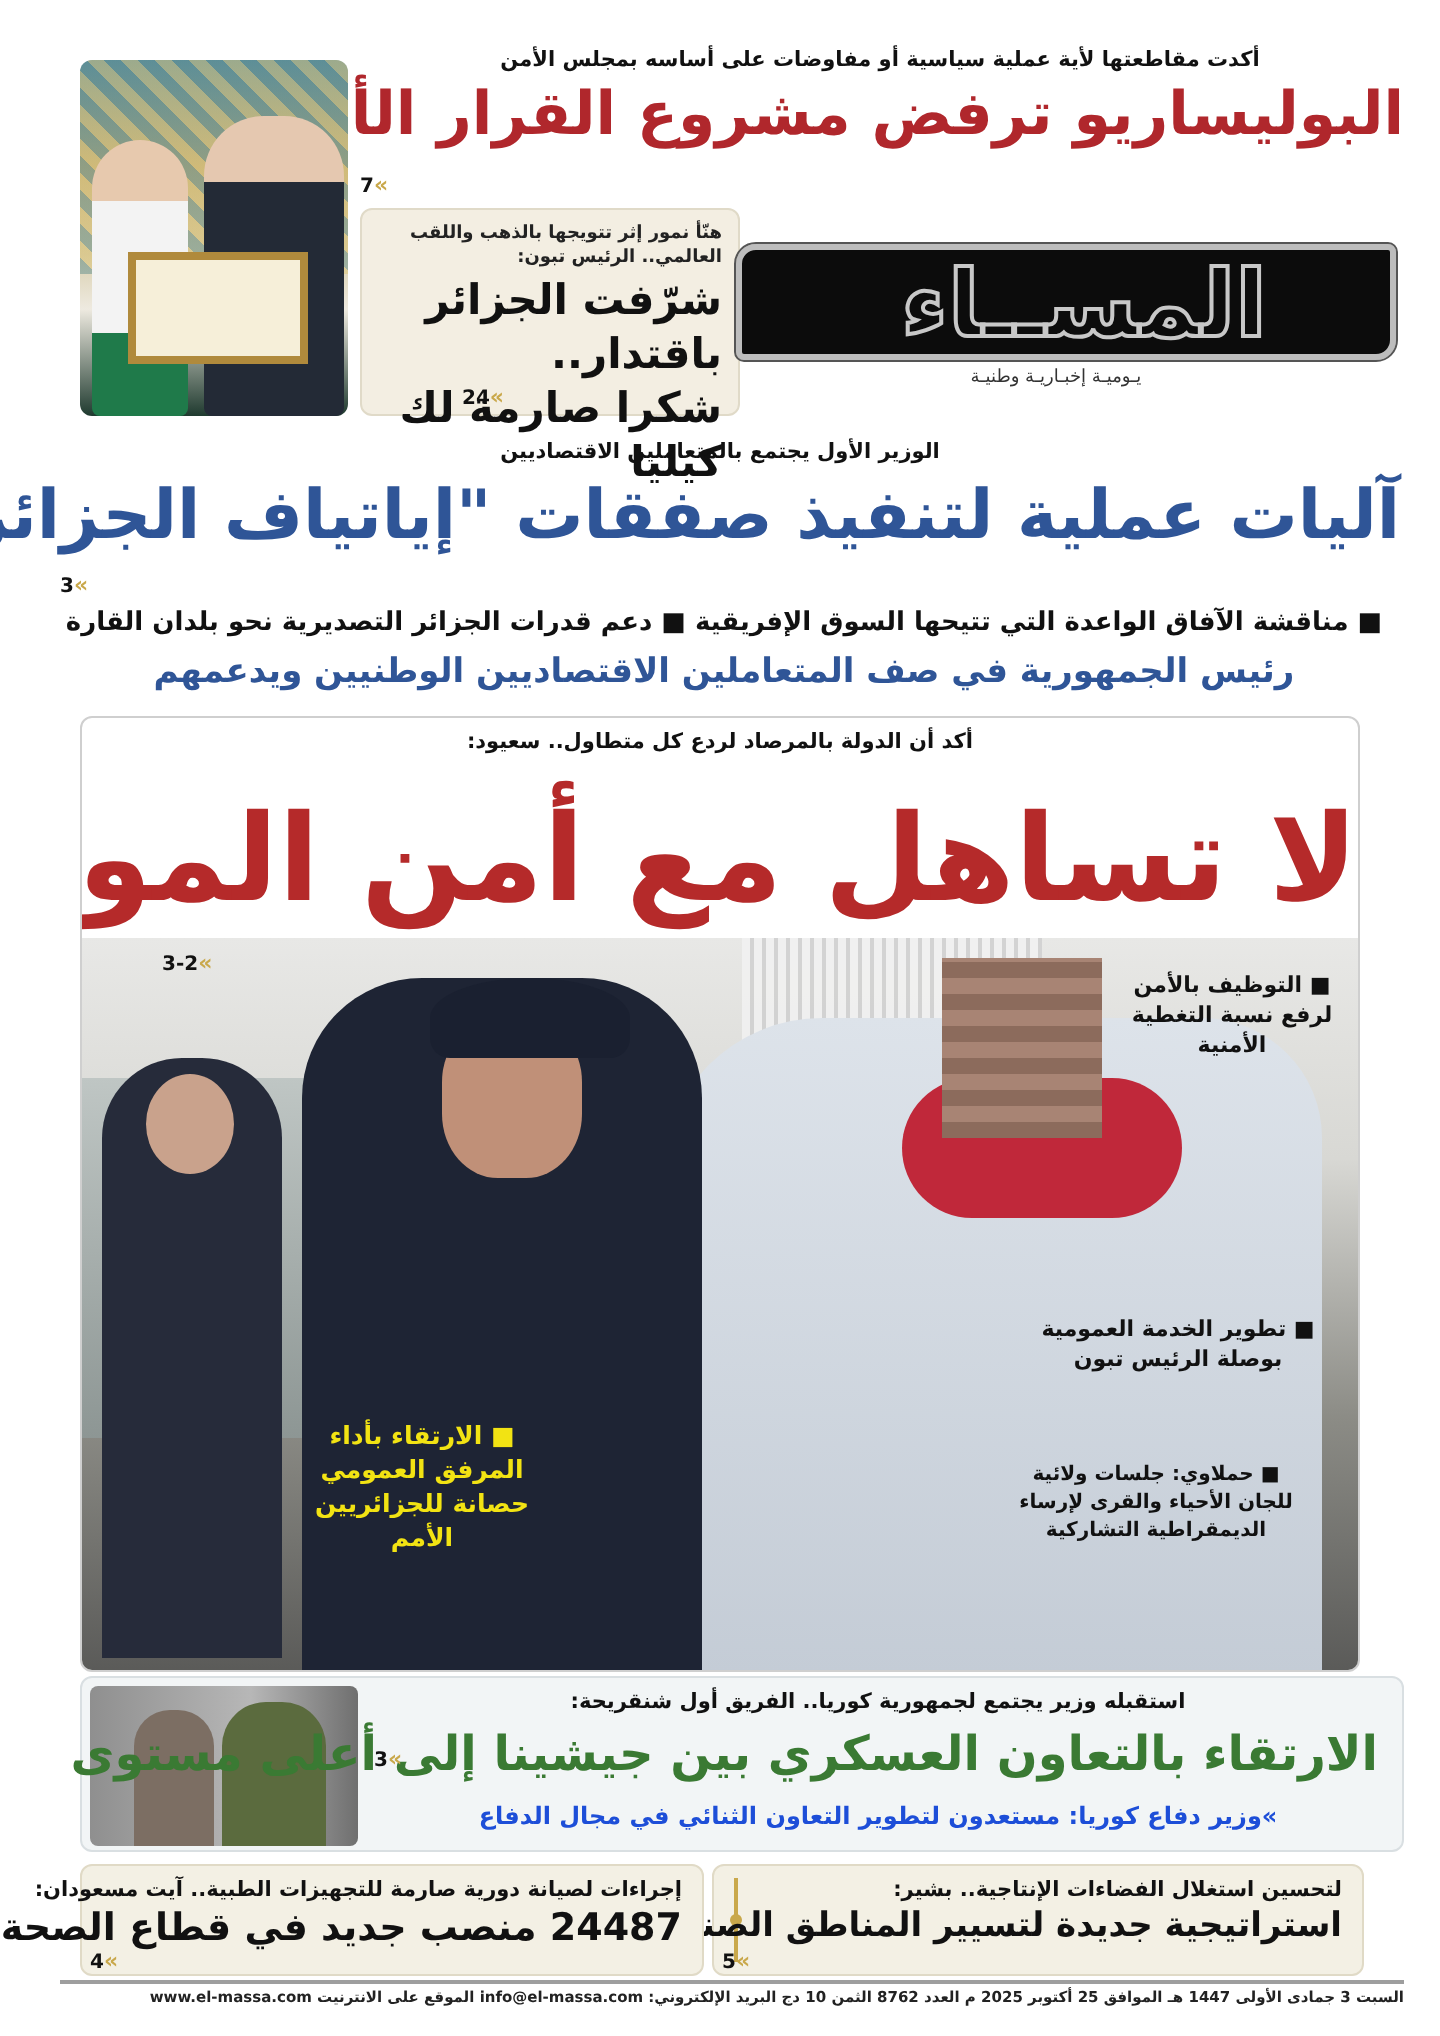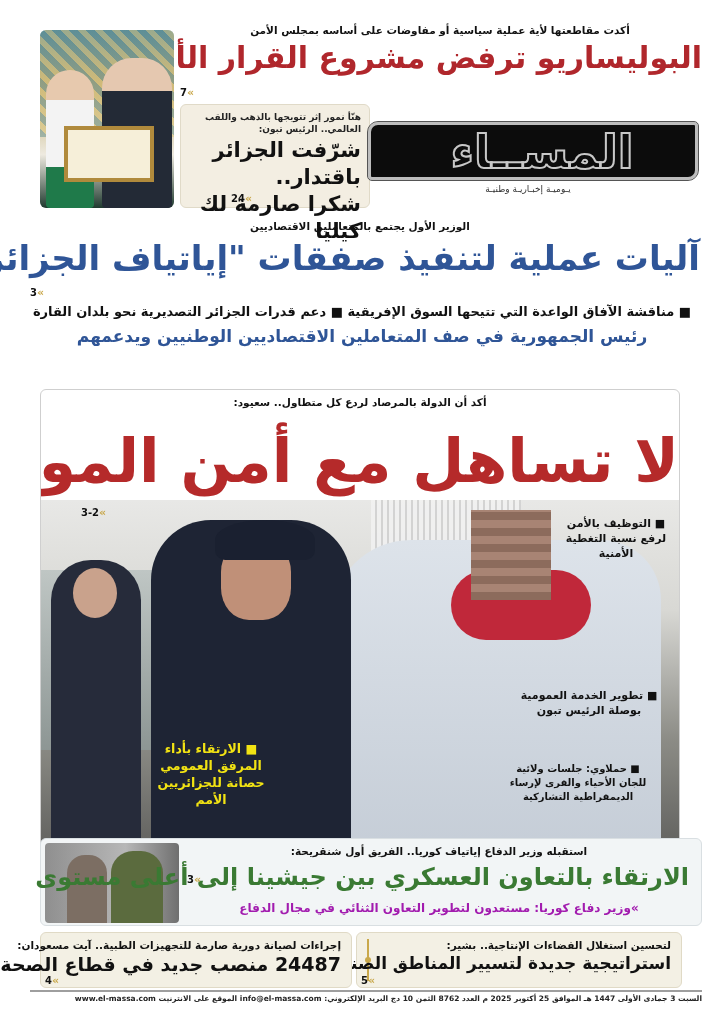--- a/index.html
+++ b/index.html
@@ -39,21 +39,21 @@
     .logo-tagline { position:absolute; left: 80px; top: 76px; width: 160px; text-align: center; font-size: 9px; color:#333; letter-spacing: 1px; }
 
     
     .econ-kicker { left: 180px; top: 220px; width: 360px; font-size: 10.5px; }
     .econ-headline { left: 30px; top: 234px; width: 670px; font-size: 34px; font-weight: bold; color: #2f5597; text-align: center; letter-spacing: -1px; line-height: 48px; white-space: nowrap; }
     .econ-ref { left: 30px; top: 286px; }
     .econ-bullets { left: 24px; top: 304px; width: 676px; font-size: 13px; font-weight: bold; text-align: center; color: #111; white-space: nowrap; }
     .econ-deck { left: 24px; top: 326px; width: 676px; font-size: 17px; font-weight: bold; color: #2f5597; text-align: center; white-space: nowrap; }
 
     
-    .main-box { left: 40px; top: 358px; width: 640px; height: 478px; border: 1px solid #cfcfcf; border-radius: 6px; overflow: hidden; background:#fff;margin-top:31px; }
+    .main-box { left: 40px; top: 358px; width: 640px; height: 478px; border: 1px solid #cfcfcf; border-radius: 6px; overflow: hidden; background:#fff; }
     .main-kicker { position:absolute; left: 0; top: 6px; width: 100%; font-size: 10.5px; text-align:center; font-weight:bold; color:#111; z-index:3; }
     .main-headline { position:absolute; left: 0; top: 28px; width: 100%; font-size: 60px; font-weight: bold; color: #b52a2a; text-align: center; line-height: 86px; letter-spacing: -2px; z-index:3; white-space: nowrap; }
     .main-photo { position:absolute; left: 0; top: 110px; width: 100%; height: 368px;
       background: linear-gradient(180deg, #e8e8e6 0%, #d8d8d4 30%, #8c8c86 65%, #5a5a58 100%); }
     .main-photo .street { position:absolute; left:0; top:70px; width:240px; height:180px; background: linear-gradient(180deg,#bfc6c4 0%, #8d9694 100%); }
     .main-photo .cage { position:absolute; left:330px; top:0; width:150px; height:230px; background: repeating-linear-gradient(90deg,#f3f3f3 0 4px,#cfcfcf 4px 6px), #eee; opacity:0.8; }
     .main-photo .officer1 { position:absolute; left:10px; top:60px; width:90px; height:300px; background:#262b3a; border-radius: 40px 40px 0 0; }
     .main-photo .officer1 .head { position:absolute; left:22px; top:8px; width:44px; height:50px; background:#c9a28c; border-radius:50%; }
     .main-photo .officer2 { position:absolute; left:110px; top:20px; width:200px; height:348px; background:#1e2434; border-radius: 60px 60px 0 0; }
     .main-photo .officer2 .head { position:absolute; left:70px; top:20px; width:70px; height:80px; background:#c09078; border-radius:40%; }
@@ -73,21 +73,21 @@
     .caption-right3 { right: 26px; top: 372px; width: 150px; text-align:center; font-size: 10px; line-height: 14px; }
     .main-ref { position:absolute; left: 40px; top: 116px; z-index:3; }
 
     
     .mil-box { left: 40px; top: 838px; width: 662px; height: 88px; background: #f2f5f6; border: 1px solid #d9dfe2; border-radius: 6px; }
     .mil-photo { position:absolute; left: 4px; top: 4px; width: 134px; height: 80px; border-radius: 4px; overflow:hidden; background: linear-gradient(90deg,#8f8f8f 0%, #b7b7b7 60%, #6f6f6f 100%); }
     .mil-photo .p1 { position:absolute; left:22px; top:12px; width:40px; height:68px; background:#7c6e63; border-radius:18px 18px 0 0; }
     .mil-photo .p2 { position:absolute; left:66px; top:8px; width:52px; height:72px; background:#5b6b3e; border-radius:22px 22px 0 0; }
     .mil-kicker { position:absolute; right: 12px; top: 6px; width: 500px; font-size: 10.5px; font-weight: bold; text-align: center; color:#111; }
     .mil-headline { position:absolute; right: 12px; top: 20px; width: 500px; font-size: 24px; font-weight: bold; color: #3a7a33; text-align: center; line-height: 36px; white-space:nowrap; letter-spacing:-1px; }
-    .mil-sub { position:absolute; right: 12px; top: 62px; width: 500px; font-size: 12px; font-weight: bold; color: #a21caf; text-align: center; white-space:nowrap; }
+    .mil-sub { position:absolute; right: 12px; top: 62px; width: 500px; font-size: 12px; font-weight: bold; color: #1d4ed8; text-align: center; white-space:nowrap; }
     .mil-ref { position:absolute; left: 146px; top: 34px; }
 
     
     .bot-box { top: 932px; height: 56px; background: #f3f0e4; border: 1px solid #e0dac6; border-radius: 6px; text-align: center; }
     .bot-right { left: 356px; width: 326px; }
     .bot-left { left: 40px; width: 312px; }
     .bot-kicker { position:absolute; right: 10px; top: 6px; font-size: 10.5px; font-weight: bold; color:#111; white-space:nowrap; }
     .bot-headline { position:absolute; right: 10px; top: 20px; font-size: 17px; font-weight: bold; color:#111; white-space:nowrap; letter-spacing:-0.5px; }
     .bot-ref { position:absolute; left: 4px; bottom: 0px; }
     .bot-rule { position:absolute; left: 10px; top: 6px; width: 2px; height: 42px; background:#c9a84b; }
@@ -163,21 +163,21 @@
   <div class="caption yellow caption-yellow">■ الارتقاء بأداء المرفق العمومي حصانة للجزائريين الأمم</div>
   <div class="caption caption-right2">■ تطوير الخدمة العمومية بوصلة الرئيس تبون</div>
   <div class="caption caption-right3">■ حملاوي: جلسات ولائية للجان الأحياء والقرى لإرساء الديمقراطية التشاركية</div>
 </div>
 
 <div class="abs mil-box">
   <div class="mil-photo">
     <div class="p1"></div>
     <div class="p2"></div>
   </div>
-  <div class="mil-kicker">استقبله وزير الدفاع إياتياف كوريا.. الفريق أول شنقريحة:</div>
+  <div class="mil-kicker">استقبله وزير يجتمع لجمهورية كوريا.. الفريق أول شنقريحة:</div>
   <div class="mil-headline">الارتقاء بالتعاون العسكري بين جيشينا إلى أعلى مستوى</div>
   <div class="mil-sub">»وزير دفاع كوريا: مستعدون لتطوير التعاون الثنائي في مجال الدفاع</div>
   <div class="mil-ref page-ref">
     <span>3</span><span class="arrow">«</span>
   </div>
 </div>
 
 <div class="abs bot-box bot-right">
   <div class="bot-rule"></div>
   <div class="bot-kicker">لتحسين استغلال الفضاءات الإنتاجية.. بشير:</div>

